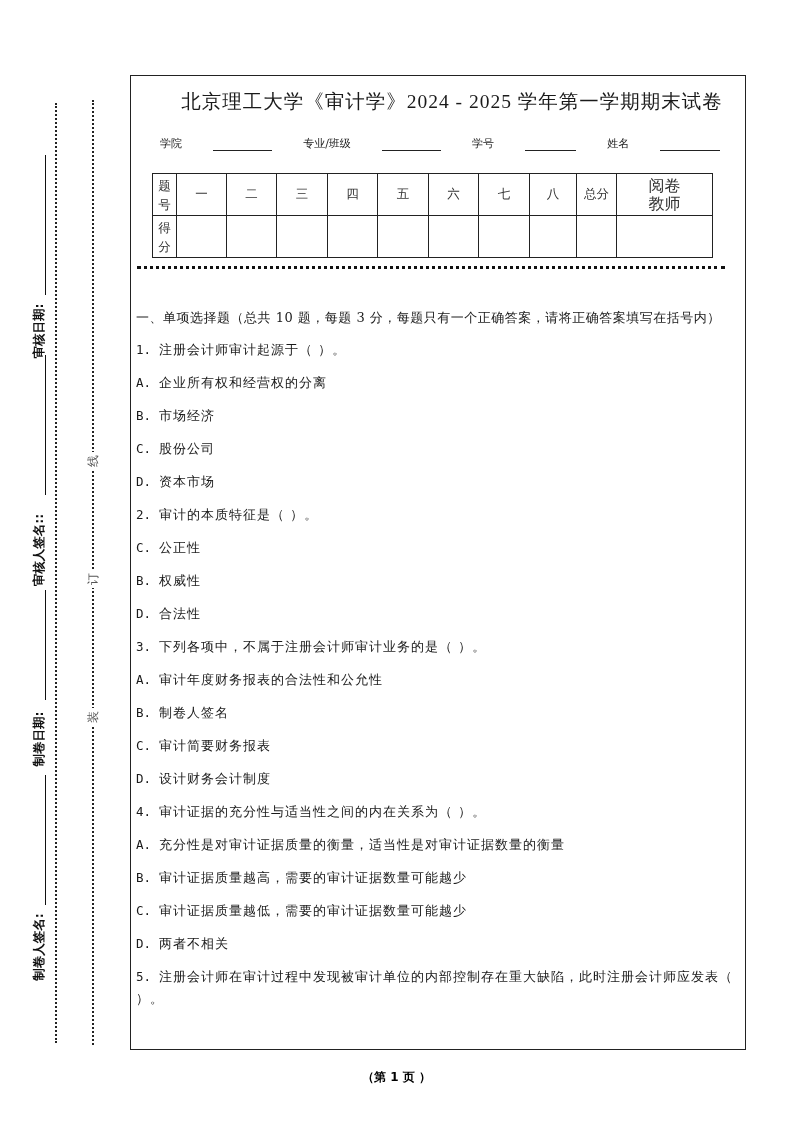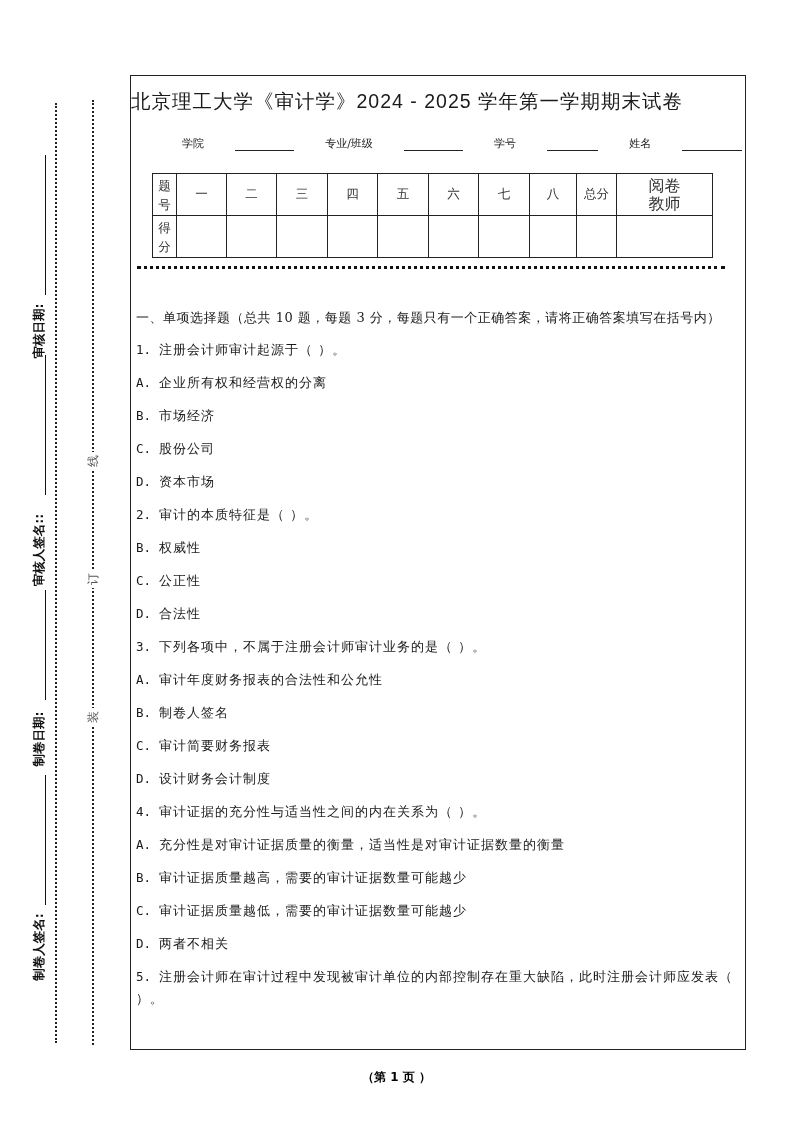--- a/index.html
+++ b/index.html
@@ -30,26 +30,26 @@
   .side-line {
     position: absolute; left: 45px; width: 0; border-left: 1px solid #111;
   }
 
   
   .page-frame {
     position: absolute; left: 130px; top: 75px; width: 616px; height: 975px;
     border: 1.3px solid #222;
   }
   .exam-title {
-    position: absolute; left: 0; top: 12px; width: 100%; text-align: left;
+    position: absolute; left: 14px; top: 12px; width: 100%; text-align: center;
     font-size: 19.5px; letter-spacing: 1px; color: #1a1a1a;
-    font-family: Liberation Sans, sans-serif;
+    font-family: Liberation Serif, serif;
   }
   .info-row {
-    position: absolute; left: 51px; top: 55px; width: 560px; height: 20px;
+    position: absolute; left: 29px; top: 55px; width: 560px; height: 20px;
     font-size: 11px; display: flex; align-items: flex-end; gap: 31px;
   }
   .info-label { white-space: nowrap; }
   .info-blank { border-bottom: 1px solid #222; height: 14px; display: inline-block; }
 
   .score-table {
     position: absolute; left: 21px; top: 97px; border-collapse: collapse;
     font-size: 12.5px; color: #333;
   }
   .score-table td {
@@ -159,22 +159,22 @@
   <div class="content">
     <div class="section-head">一、单项选择题（总共 10 题，每题 3 分，每题只有一个正确答案，请将正确答案填写在括号内）</div>
 
     <div class="q-line"><span class="num">1.</span><span>注册会计师审计起源于（   ）。</span></div>
     <div class="q-line"><span class="num">A.</span><span>企业所有权和经营权的分离</span></div>
     <div class="q-line"><span class="num">B.</span><span>市场经济</span></div>
     <div class="q-line"><span class="num">C.</span><span>股份公司</span></div>
     <div class="q-line"><span class="num">D.</span><span>资本市场</span></div>
 
     <div class="q-line"><span class="num">2.</span><span>审计的本质特征是（   ）。</span></div>
+    <div class="q-line"><span class="num">C.</span><span>公正性</span></div>
     <div class="q-line"><span class="num">B.</span><span>权威性</span></div>
-    <div class="q-line"><span class="num">C.</span><span>公正性</span></div>
     <div class="q-line"><span class="num">D.</span><span>合法性</span></div>
 
     <div class="q-line"><span class="num">3.</span><span>下列各项中，不属于注册会计师审计业务的是（   ）。</span></div>
     <div class="q-line"><span class="num">A.</span><span>审计年度财务报表的合法性和公允性</span></div>
     <div class="q-line"><span class="num">B.</span><span>制卷人签名</span></div>
     <div class="q-line"><span class="num">C.</span><span>审计简要财务报表</span></div>
     <div class="q-line"><span class="num">D.</span><span>设计财务会计制度</span></div>
 
     <div class="q-line"><span class="num">4.</span><span>审计证据的充分性与适当性之间的内在关系为（   ）。</span></div>
     <div class="q-line"><span class="num">A.</span><span>充分性是对审计证据质量的衡量，适当性是对审计证据数量的衡量</span></div>

